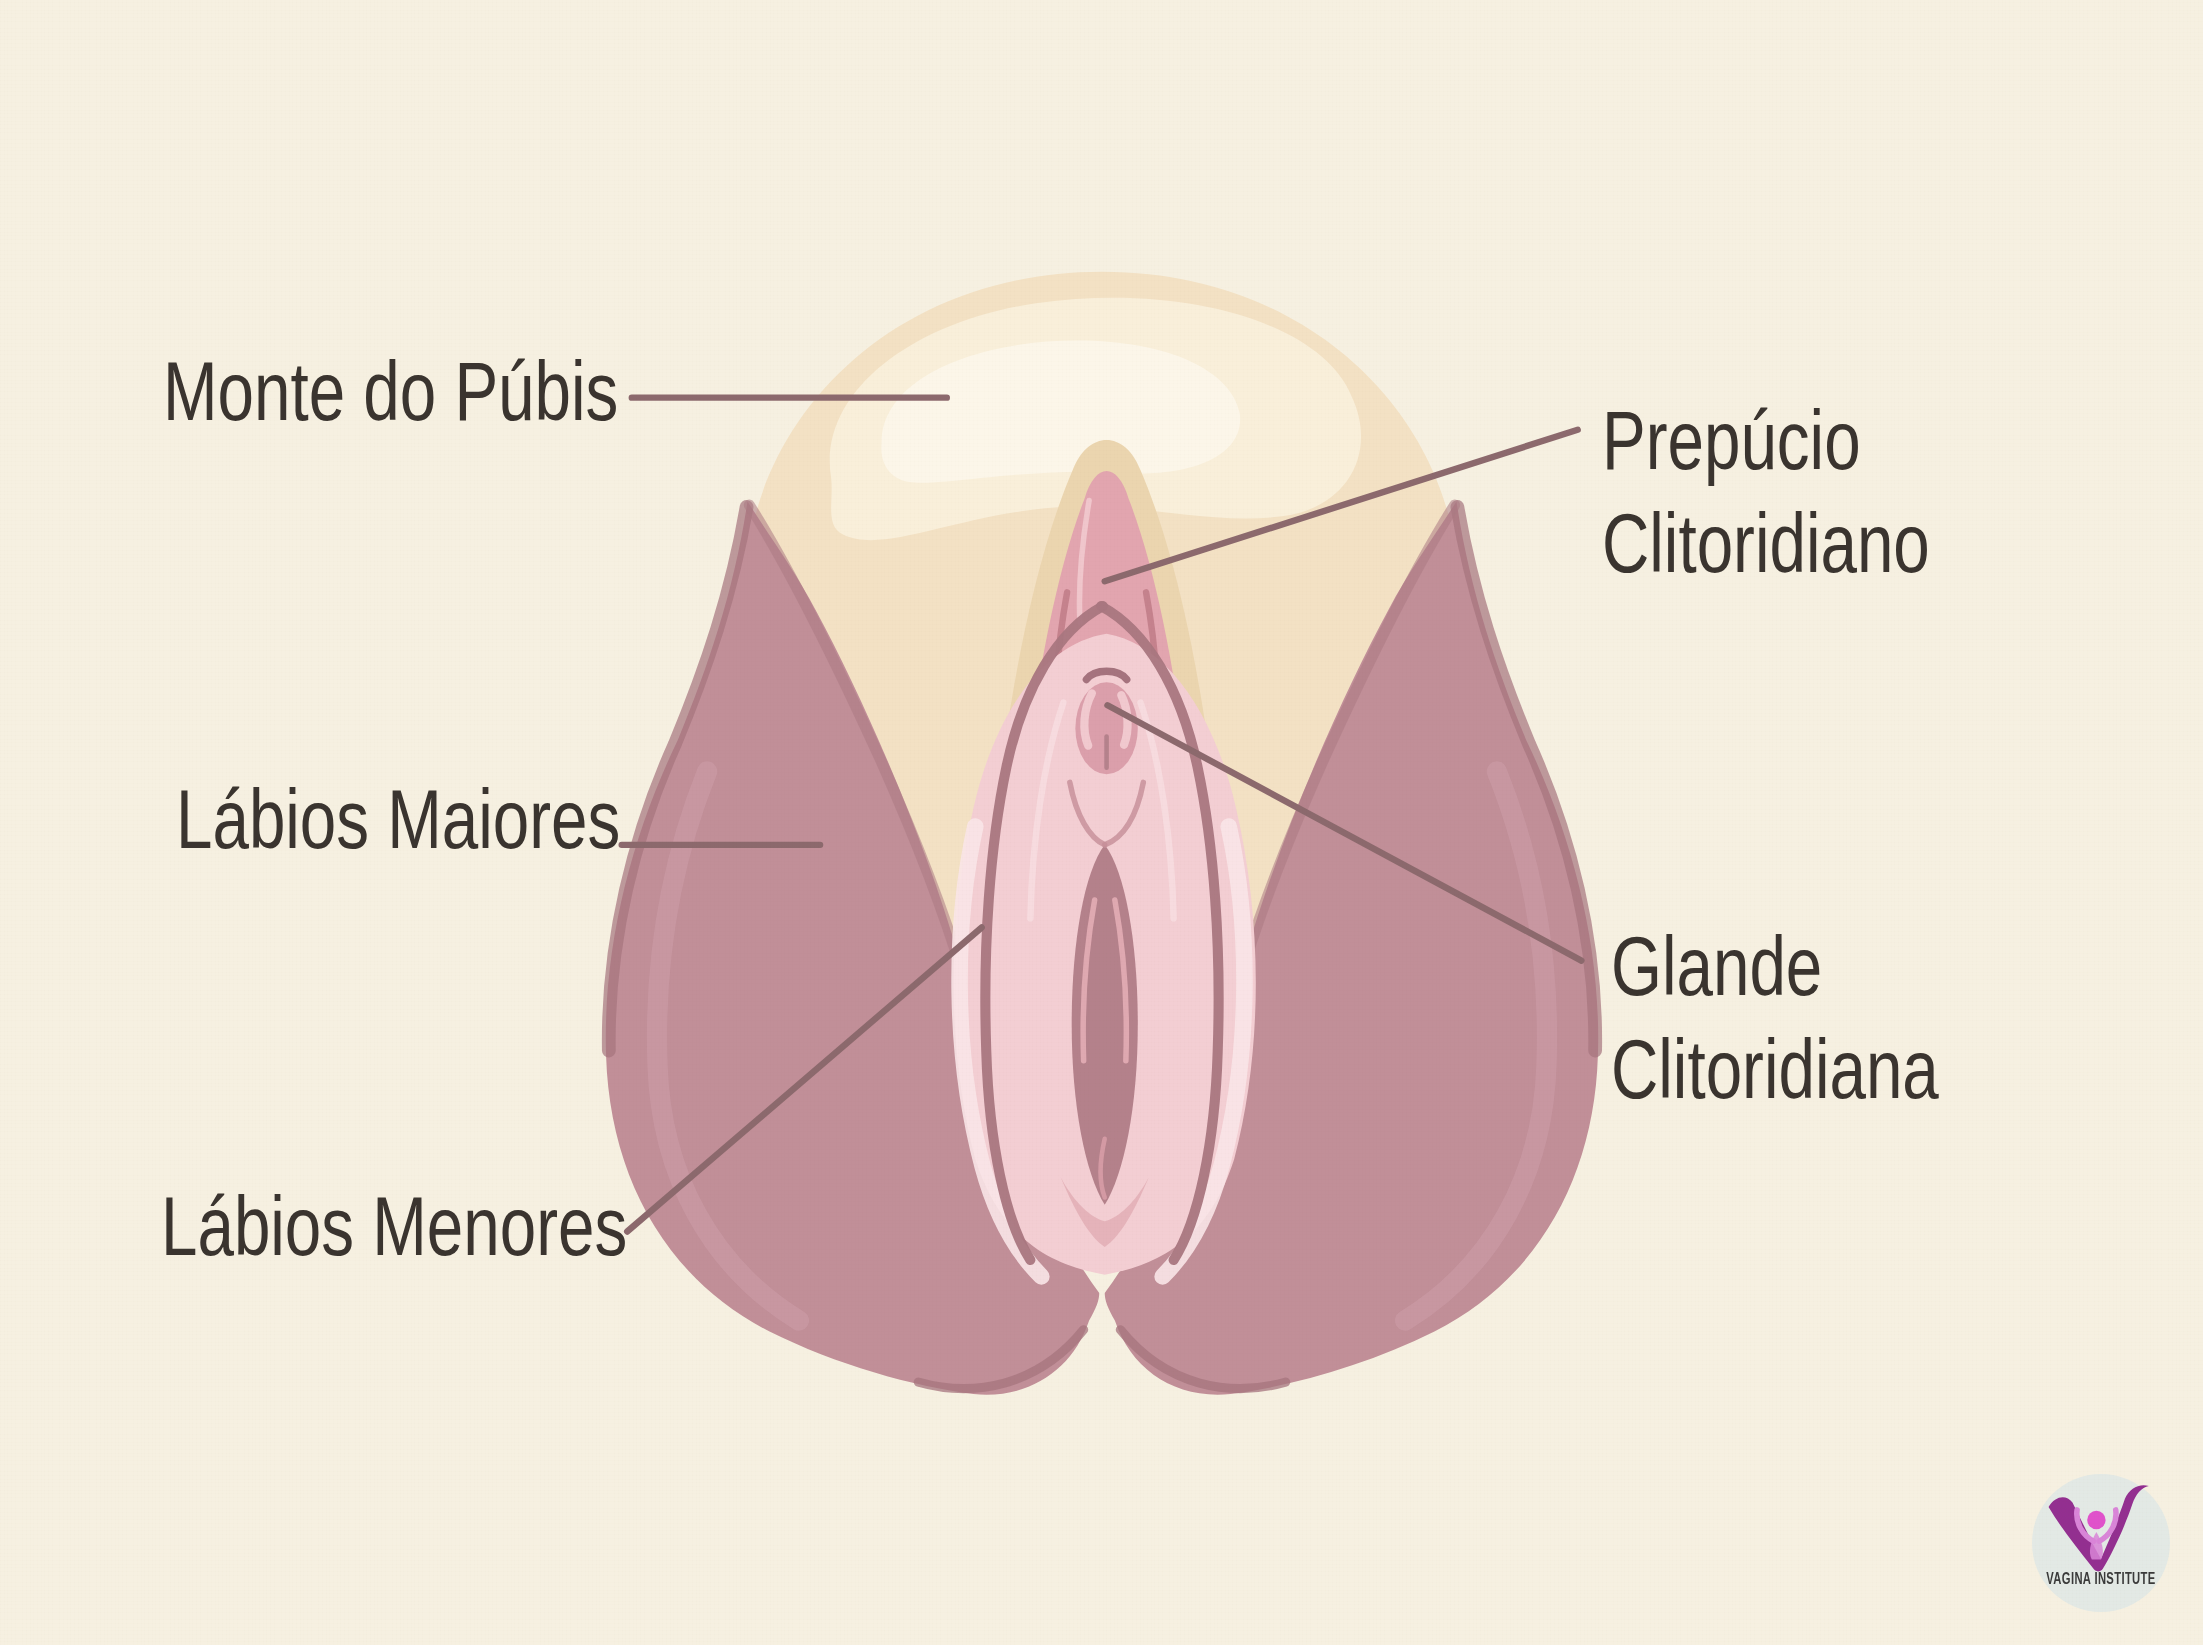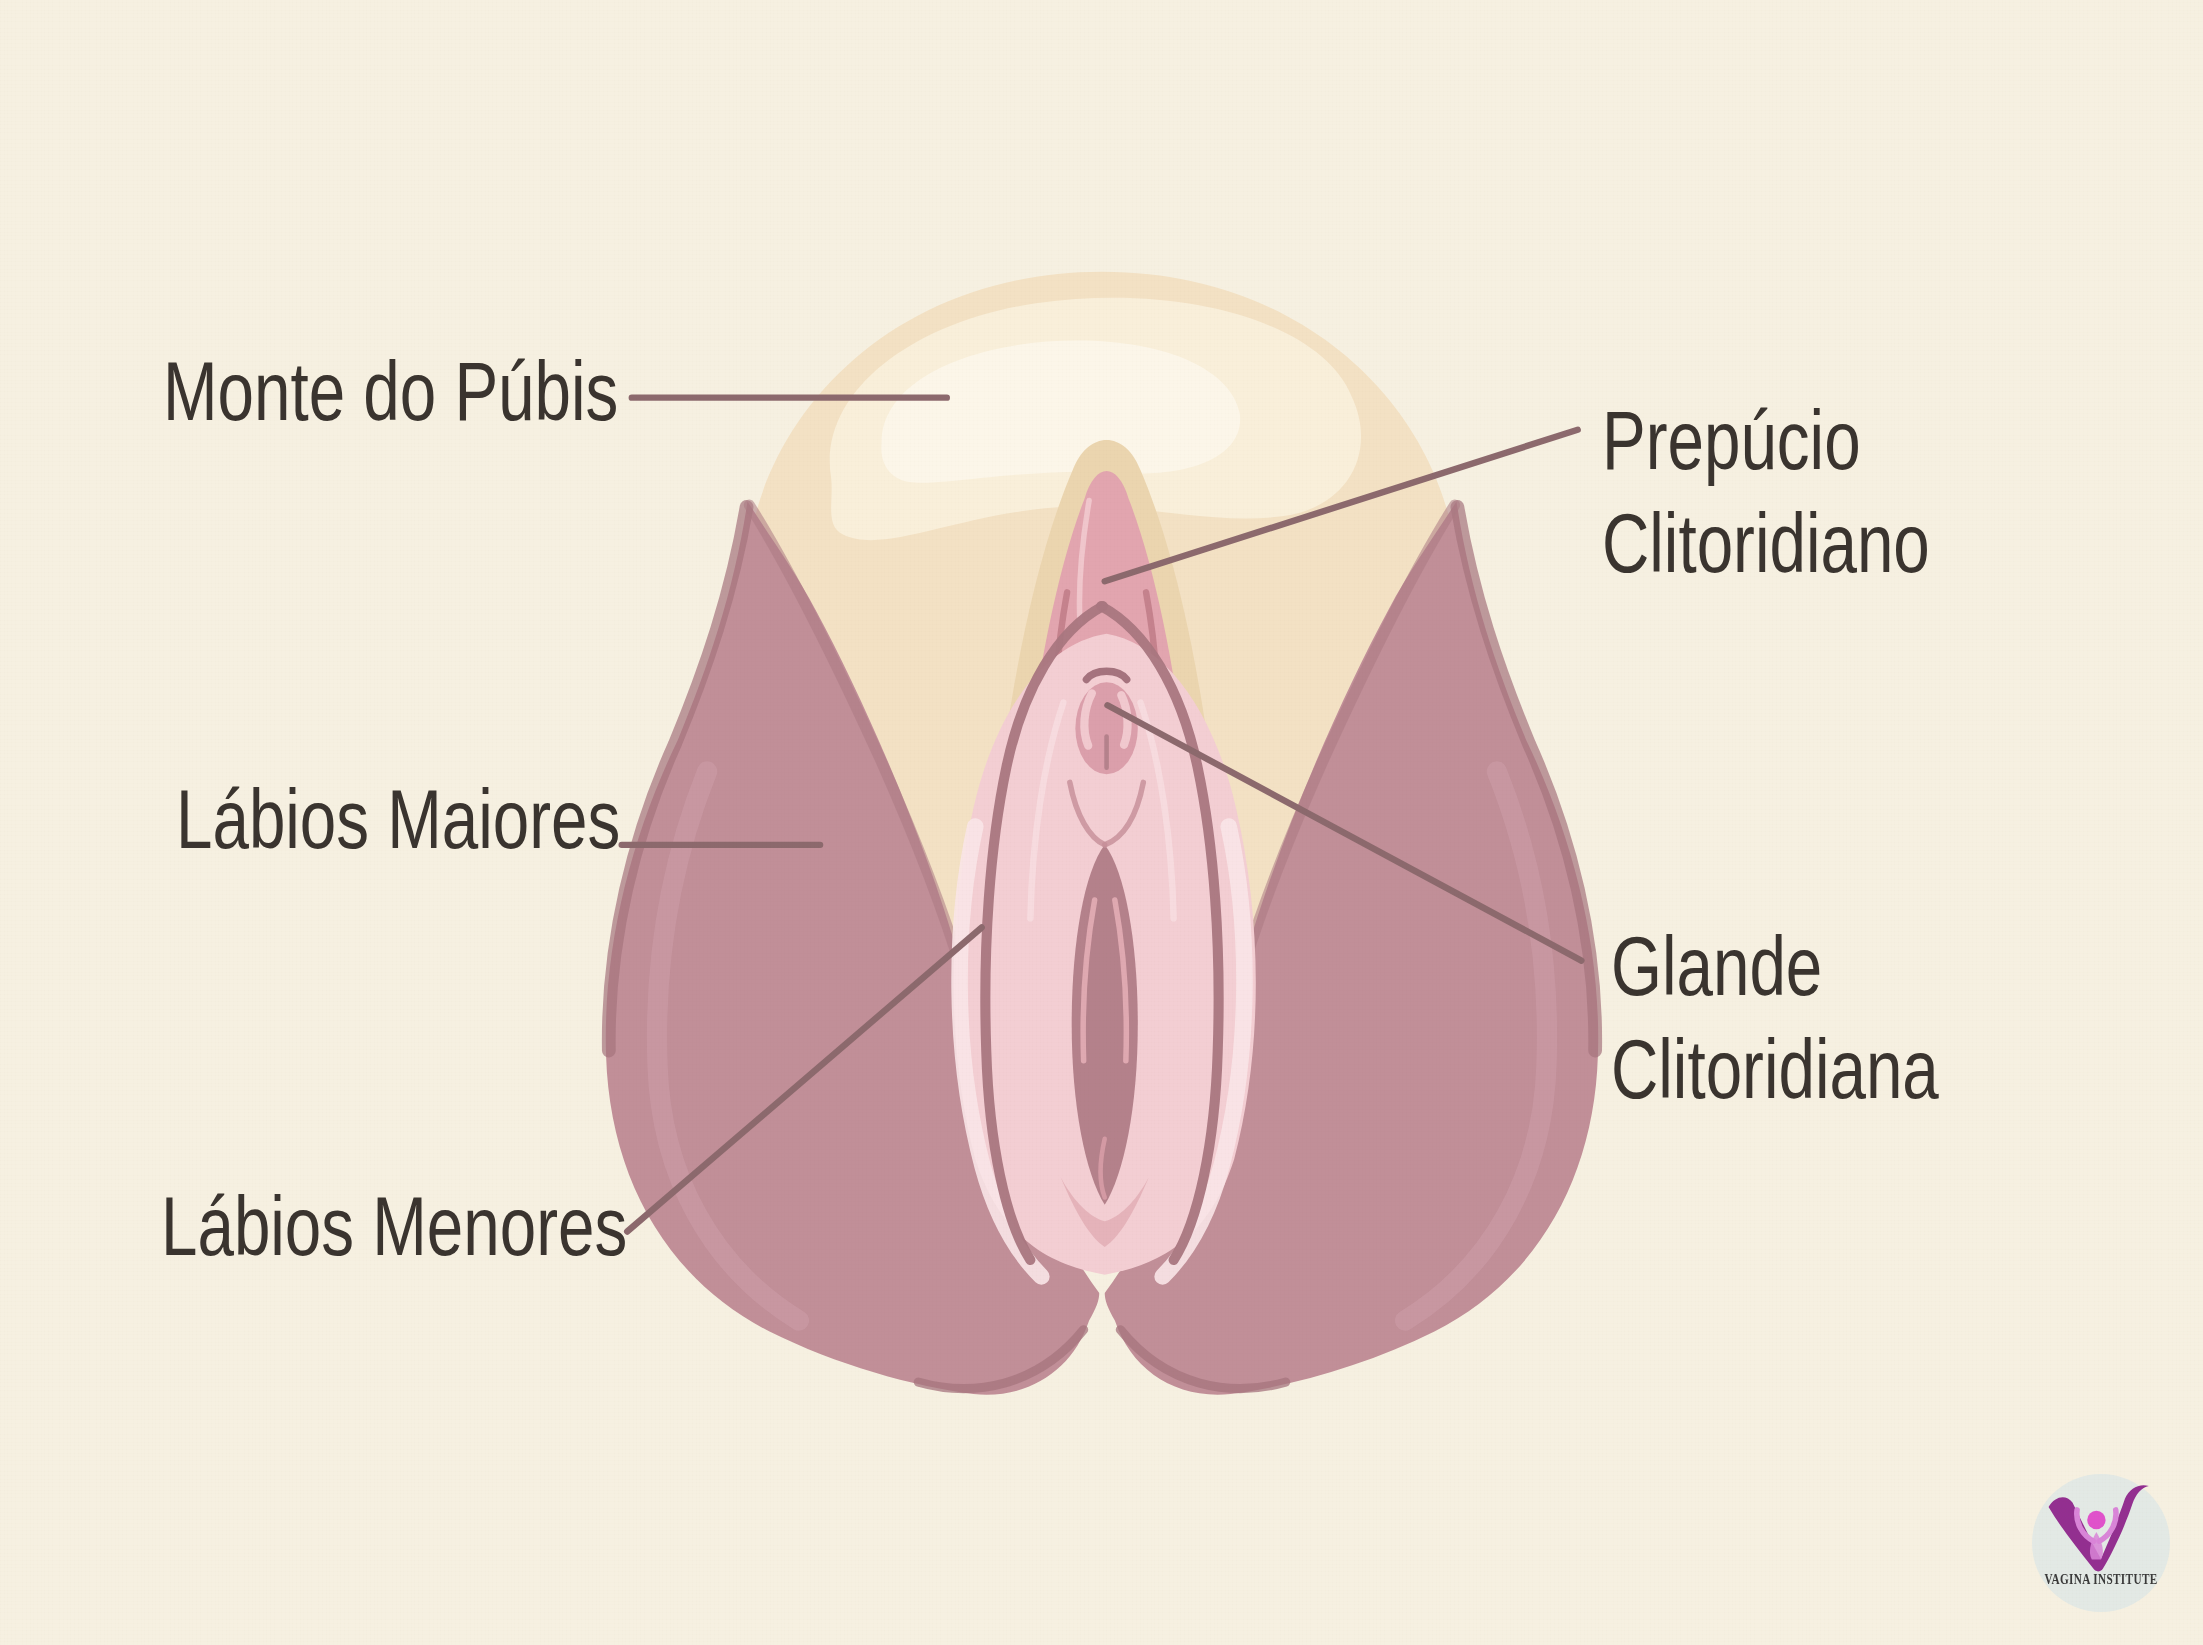--- a/index.html
+++ b/index.html
@@ -13,21 +13,21 @@
       repeating-linear-gradient(90deg, rgba(120,100,70,.018) 0 0.9px, transparent 0.9px 3.7px);}
   .label{position:absolute;font-size:84px;line-height:1.23;color:#3a342f;
          letter-spacing:0;transform:scaleX(.78);transform-origin:left top;
          white-space:pre-line;}
   .label.right{}
   .lbl-monte{left:163px;top:340px;}
   .lbl-prepucio{left:1602px;top:389px;}
   .lbl-maiores{left:176px;top:768px;}
   .lbl-glande{left:1611px;top:915px;}
   .lbl-menores{left:161px;top:1175px;}
-  .logo{position:absolute;left:2032px;top:1474px;width:138px;height:138px;font-family:Liberation Serif, serif;}
+  .logo{position:absolute;left:2032px;top:1474px;width:138px;height:138px;}
   .logo-circle{position:absolute;inset:0;border-radius:50%;background:#e3e9e5;}
   .logo svg{position:absolute;inset:0;}
   .logo-text{position:absolute;left:50%;top:96px;color:#3a3a3a;
              font-size:15.6px;font-weight:700;letter-spacing:0.5px;white-space:nowrap;
              transform:translateX(-50%) scaleX(.72);transform-origin:center top;}
 </style>
 </head>
 <body>
 
 <div class="canvas">

